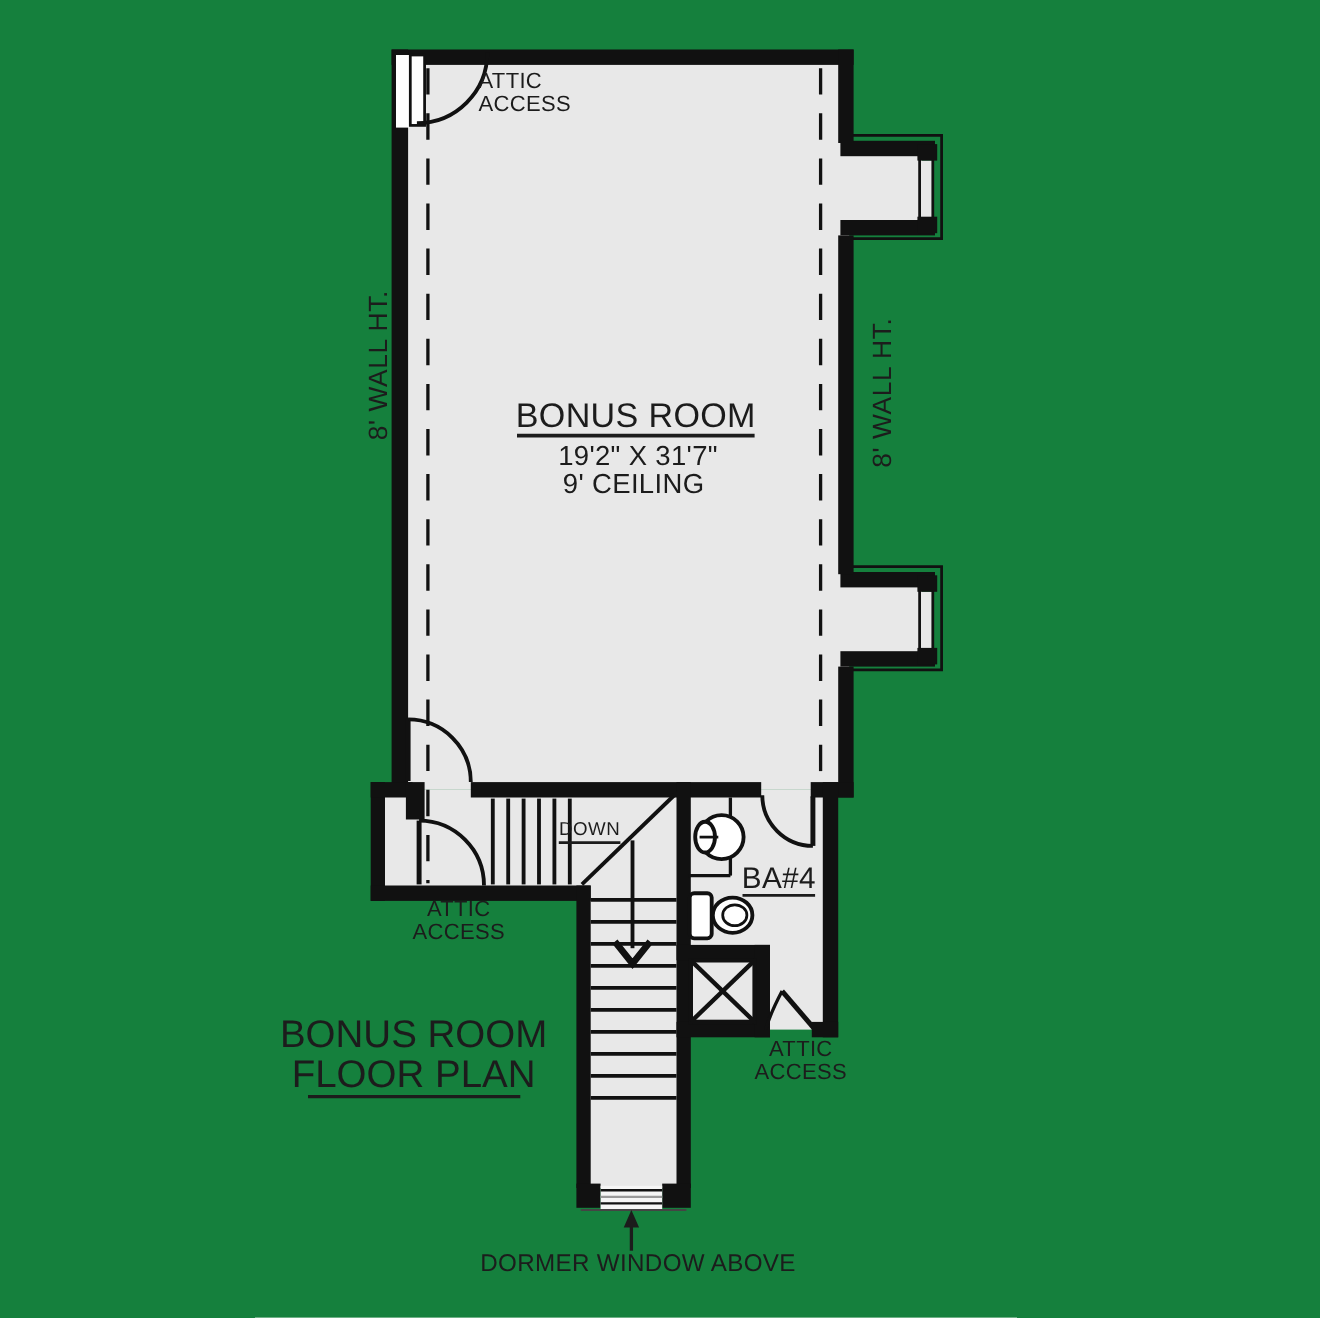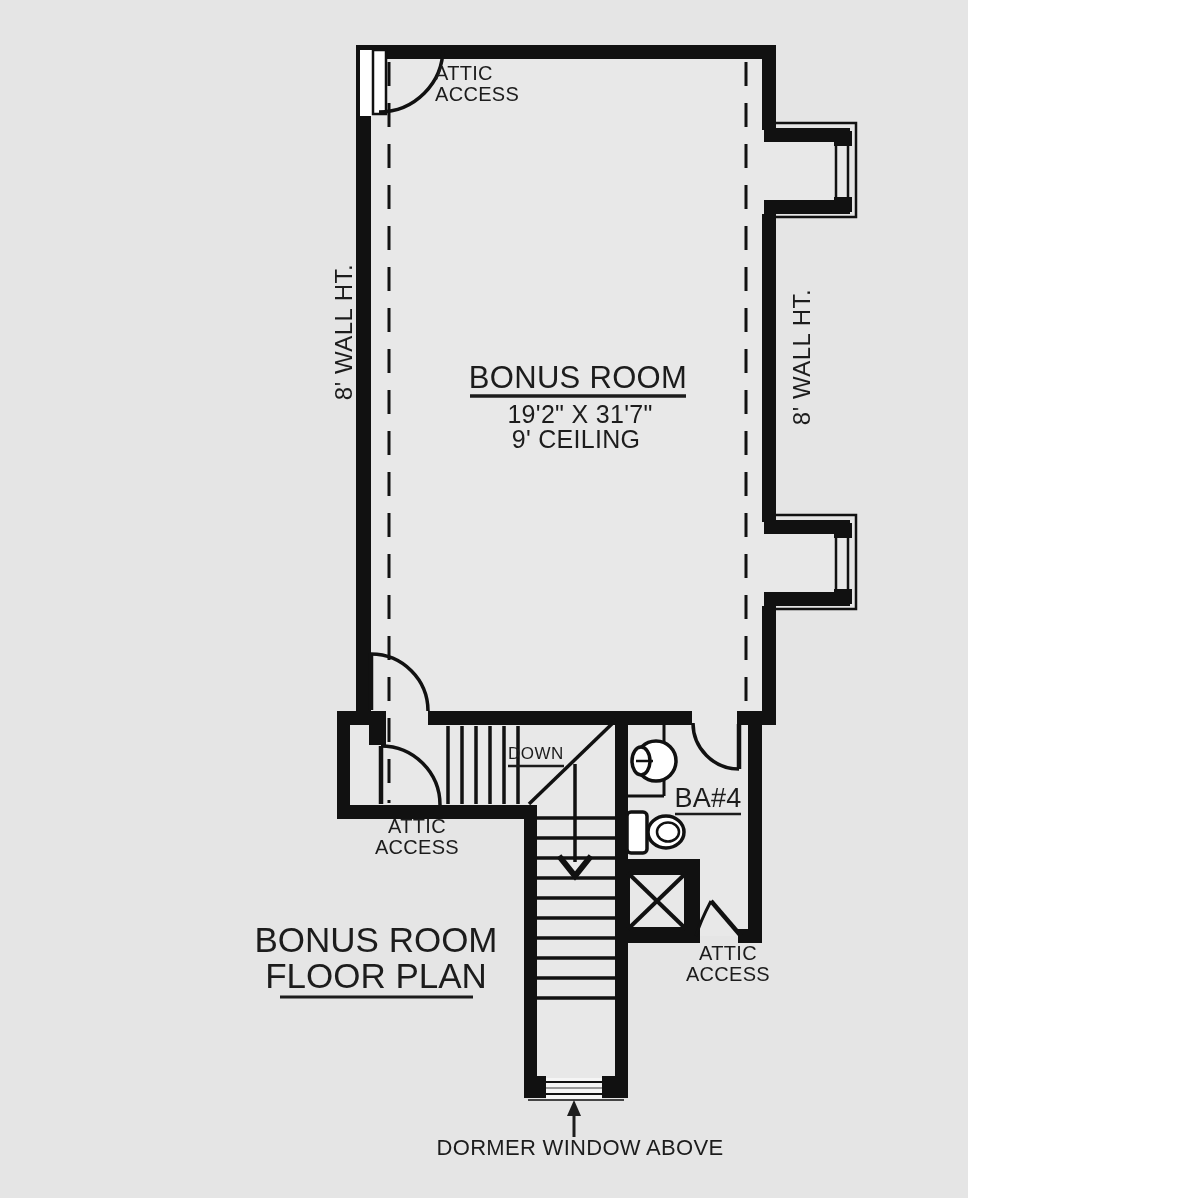--- a/index.html
+++ b/index.html
@@ -1,16 +1,16 @@
 <!DOCTYPE html>
 <html><head>
 <meta charset="utf-8">
 <style>
   html,body{margin:0;padding:0;background:#ffffff;}
-  .stage{position:relative;width:968px;height:1198px;background:#e5e5e5;overflow:hidden;}
+  .stage{position:relative;width:1200px;height:1198px;background:#15803d;overflow:hidden;}
   svg{display:block;}
   .wall{fill:#111111;stroke:none;}
   .floor{fill:#e8e8e8;stroke:none;}
   .thin{fill:none;stroke:#111111;stroke-width:2.5;}
   .tread{stroke:#111111;stroke-width:3.5;fill:none;}
   .dash{stroke:#111111;stroke-width:3;fill:none;stroke-dasharray:24 17;}
   .arc{fill:none;stroke:#111111;stroke-width:3.5;}
   .leaf{stroke:#111111;stroke-width:4.5;fill:none;}
   .leafbox{fill:#ffffff;stroke:#111111;stroke-width:2.5;}
   .fixture{fill:#ffffff;stroke:#111111;stroke-width:3.5;}

